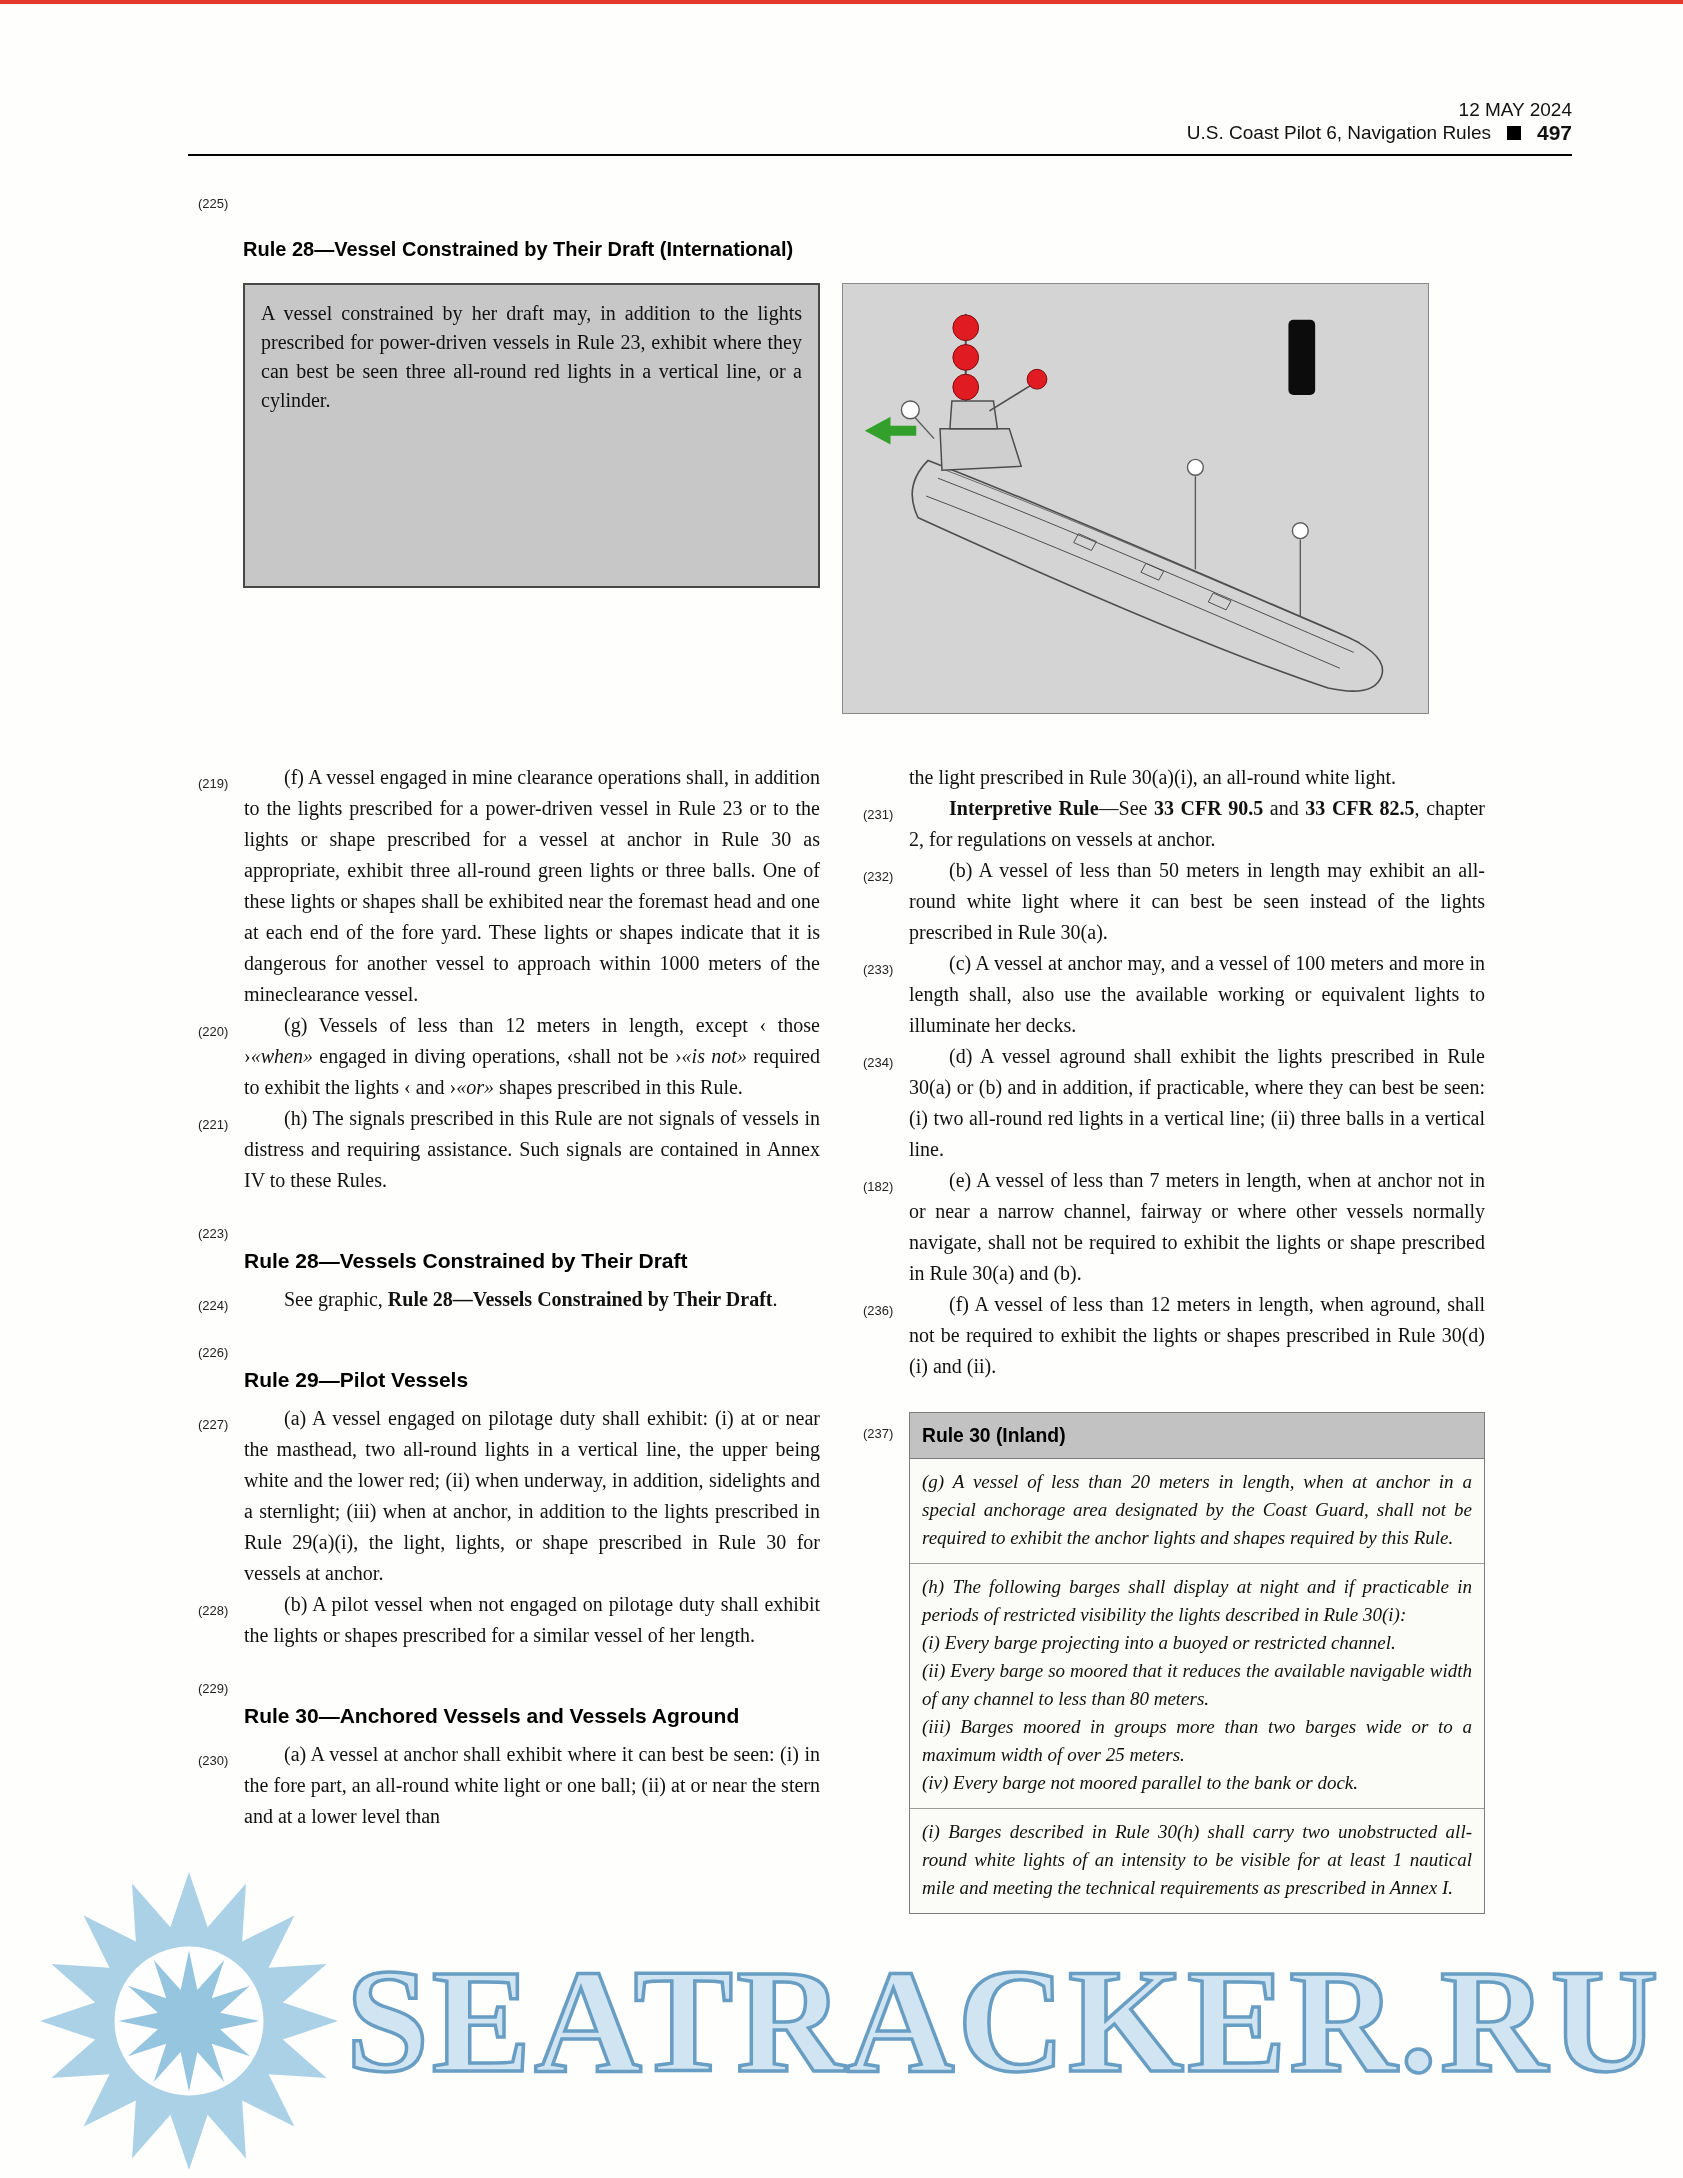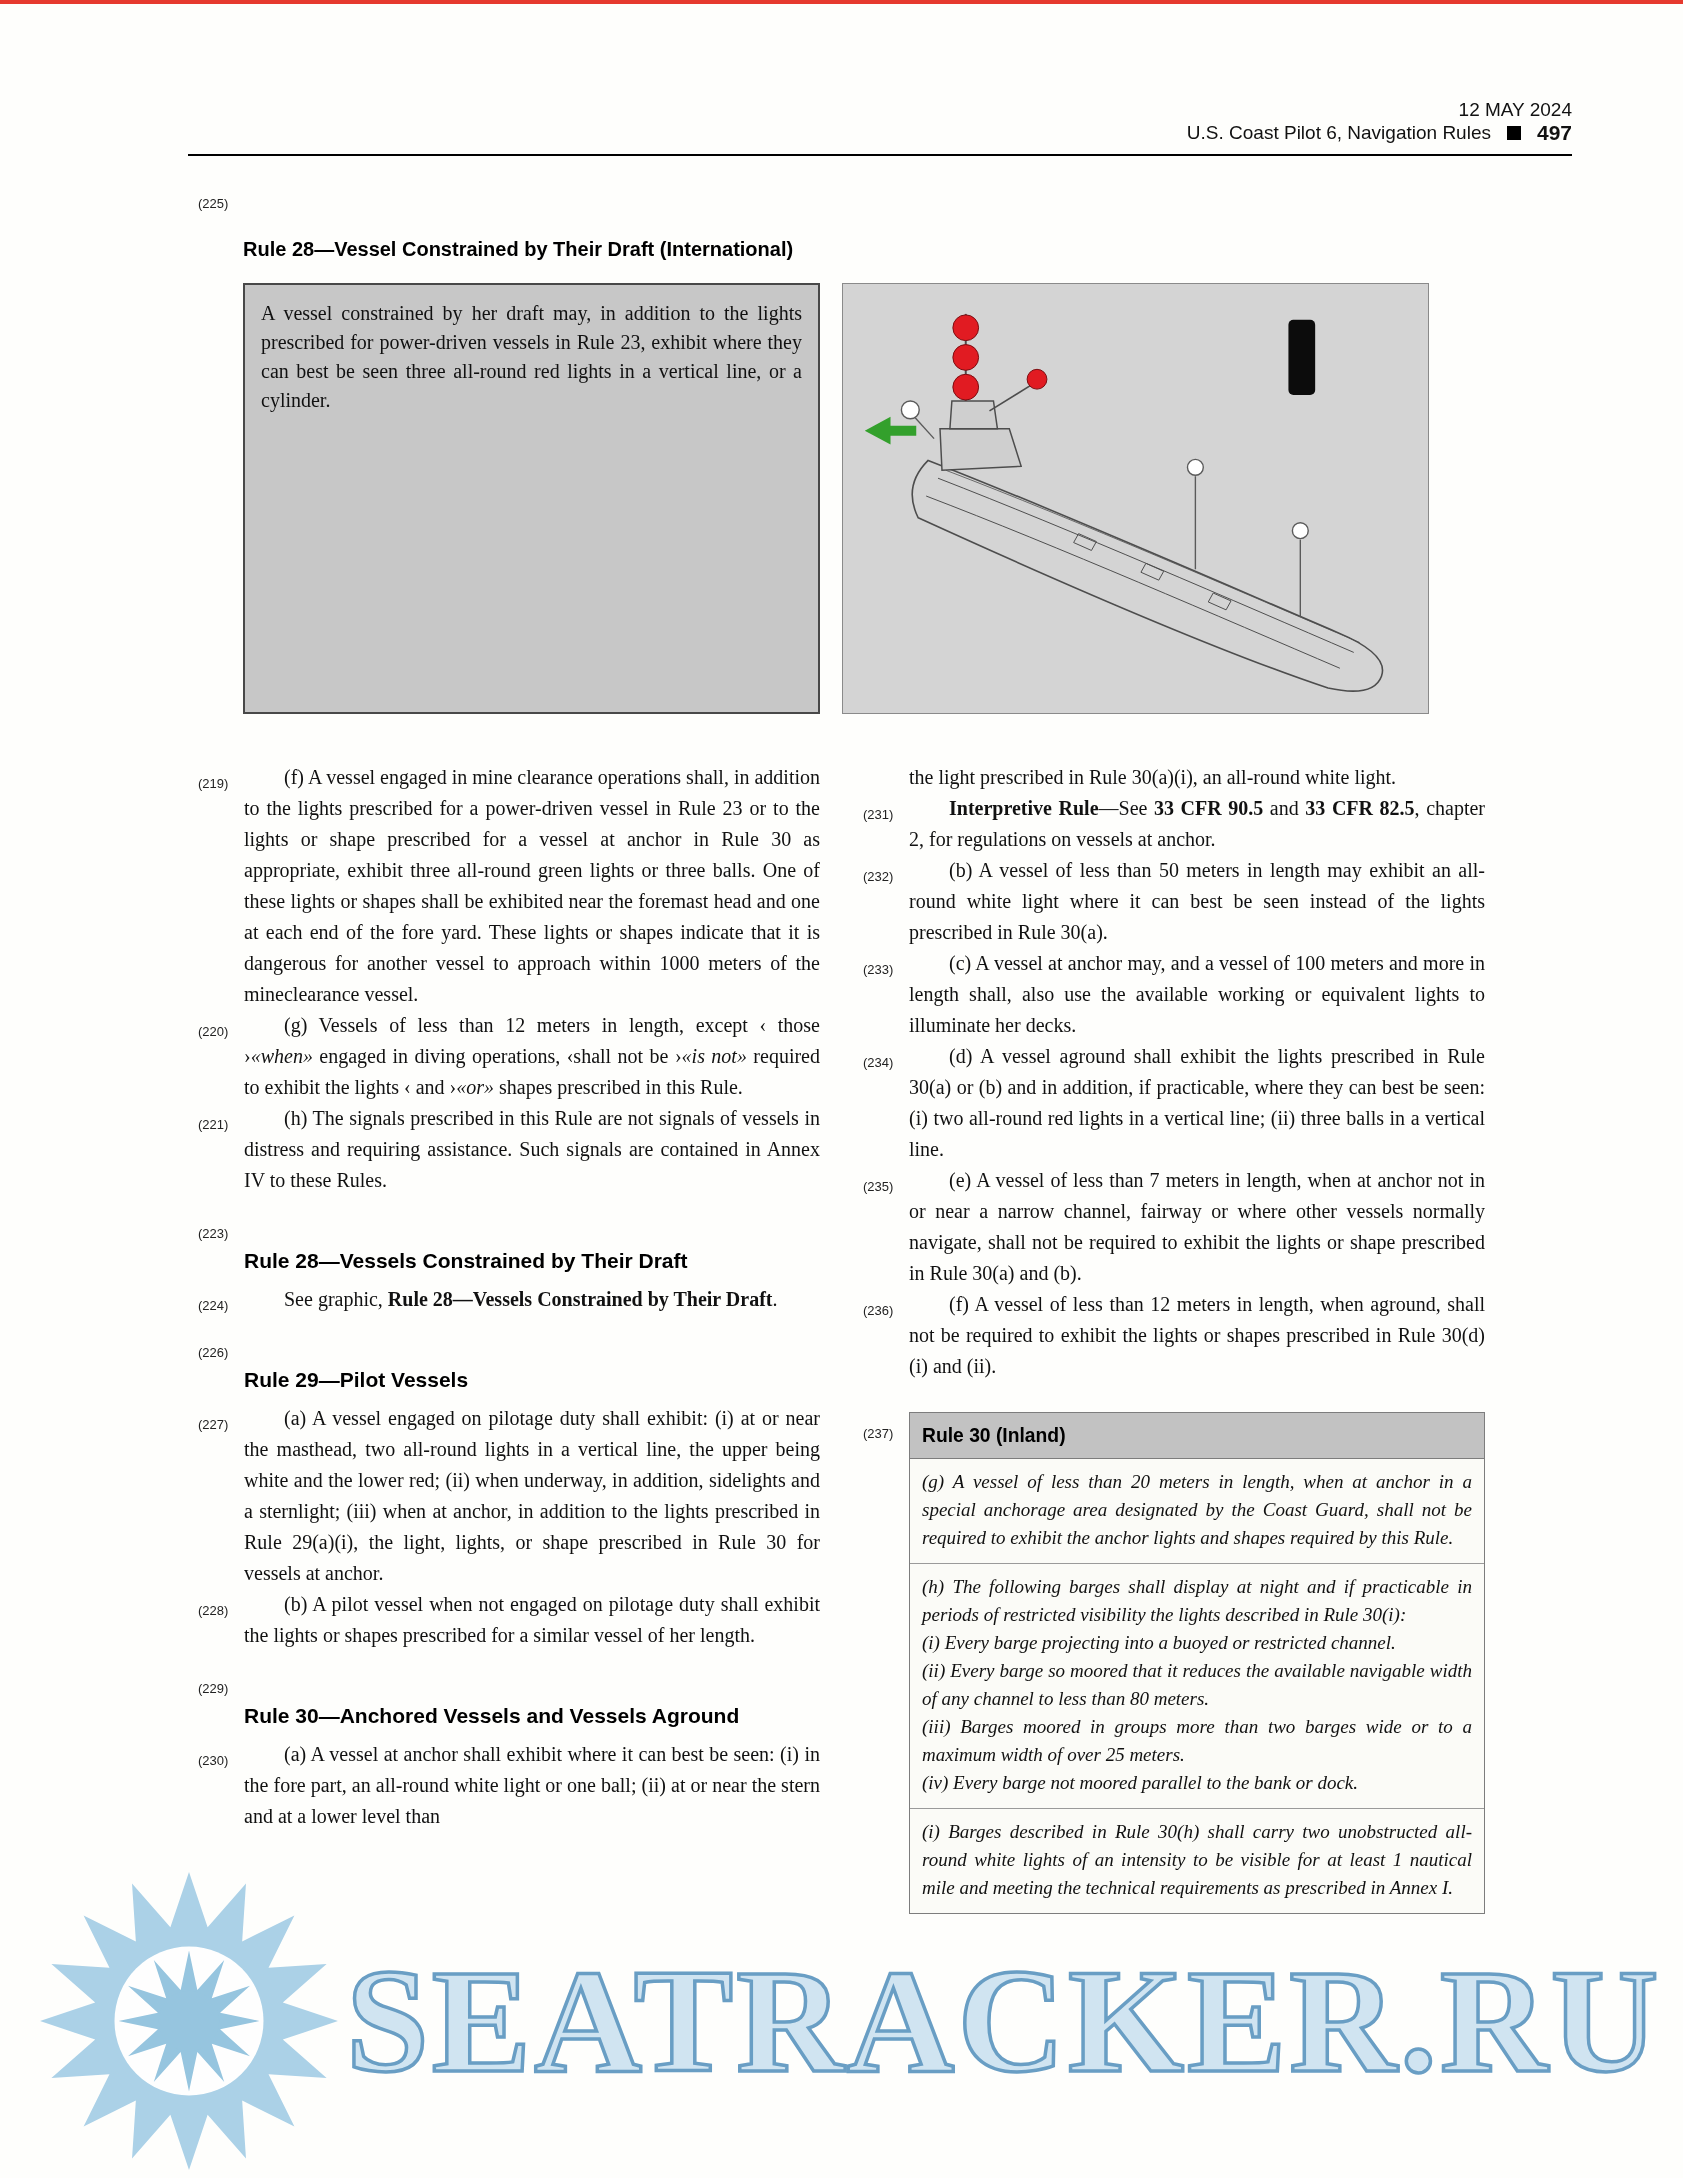--- a/index.html
+++ b/index.html
@@ -13,21 +13,21 @@
        font-family:"Liberation Sans",sans-serif;font-size:19px;flex-direction:column;}
   .hdr-right{display:flex;align-items:center;gap:16px;}
   .hdr-square{display:inline-block;width:14px;height:14px;background:#000;}
   .hdr-page{font-weight:bold;font-size:21px;}
 
   
   .fig-num{position:absolute;top:196px;left:198px;font-family:"Liberation Sans",sans-serif;font-size:13px;color:#222;}
   .fig-title{position:absolute;top:238px;left:243px;margin:0;font-family:"Liberation Sans",sans-serif;
              font-weight:bold;font-size:20px;color:#000;}
   .figure{position:absolute;top:283px;left:243px;display:flex;gap:22px;}
-  .fig-caption{width:577px;height:431px;box-sizing:border-box;background:#c7c7c7;border:2px solid #484848;
+  .fig-caption{width:577px;height:305px;box-sizing:border-box;background:#c7c7c7;border:2px solid #484848;
                padding:14px 16px;font-size:20px;line-height:29px;text-align:justify;}
   .fig-art{width:587px;height:431px;box-sizing:border-box;background:#d4d4d4;border:1px solid #8a8a8a;position:relative;}
   .fig-art svg{display:block;}
 
   
   .cols{position:absolute;top:762px;left:198px;width:1272px;display:flex;gap:43px;}
   .col{width:622px;flex:none;font-size:20px;line-height:31px;}
   .blk{position:relative;}
   .para{padding-left:46px;}
   .pnum{position:absolute;left:0;top:6px;font-family:"Liberation Sans",sans-serif;font-size:13px;color:#222;}
@@ -183,21 +183,21 @@
         </div>
         <div class="blk para">
           <span class="pnum">(233)</span>
           <div class="ptext"><span>(c) A vessel at anchor may, and a vessel of 100 meters and more in length shall, also use the available working or equivalent lights to illuminate her decks.</span></div>
         </div>
         <div class="blk para">
           <span class="pnum">(234)</span>
           <div class="ptext"><span>(d) A vessel aground shall exhibit the lights prescribed in Rule 30(a) or (b) and in addition, if practicable, where they can best be seen: (i) two all-round red lights in a vertical line; (ii) three balls in a vertical line.</span></div>
         </div>
         <div class="blk para">
-          <span class="pnum">(235)</span>
+          <span class="pnum">(182)</span>
           <div class="ptext"><span>(e) A vessel of less than 7 meters in length, when at anchor not in or near a narrow channel, fairway or where other vessels normally navigate, shall not be required to exhibit the lights or shape prescribed in Rule 30(a) and (b).</span></div>
         </div>
         <div class="blk para">
           <span class="pnum">(236)</span>
           <div class="ptext"><span>(f) A vessel of less than 12 meters in length, when aground, shall not be required to exhibit the lights or shapes prescribed in Rule 30(d)(i) and (ii).</span></div>
         </div>
         <div class="blk box-blk">
           <span class="pnum">(237)</span>
           <div class="rule-box">
             <div class="rule-box-header">Rule 30 (Inland)</div>

